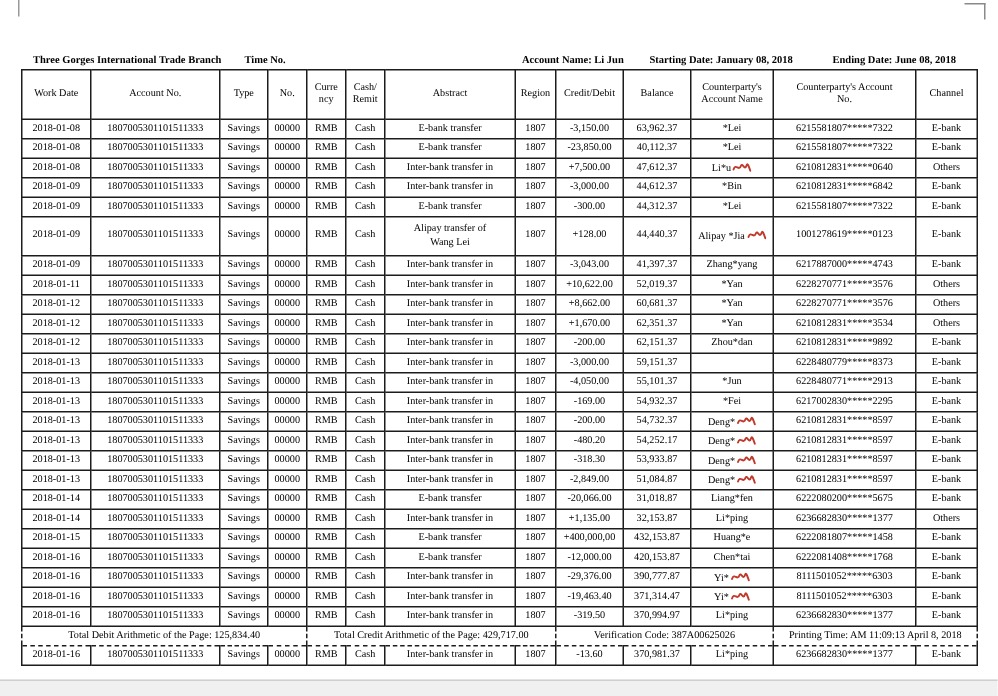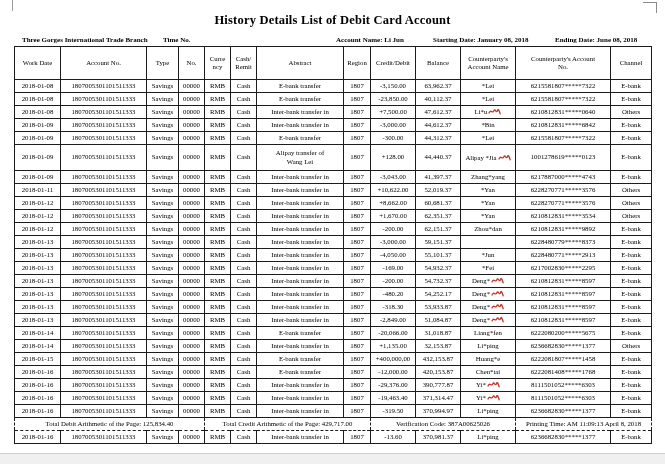--- a/index.html
+++ b/index.html
@@ -10,21 +10,21 @@
   }
   .page{position:absolute;inset:0;background:#fff;}
   .doc-title{
     position:absolute;top:13px;left:0;width:665px;text-align:center;
     font-weight:bold;font-size:12.5px;letter-spacing:.2px;
   }
   .info-line{position:absolute;top:36px;left:0;width:537px;height:10px;font-size:7px;font-weight:bold;}
   .info-line span{position:absolute;white-space:nowrap;}
   .info-branch{left:22px;}
   .info-card{left:163px;}
-  .info-account{left:336px;}
+  .info-account{left:348px;}
   .info-start{left:433px;}
   .info-end{left:555px;}
 
   table.statement{
     position:absolute;left:14px;top:46px;width:637px;
     border-collapse:collapse;table-layout:fixed;font-size:6.8px;
   }
   th,td{
     border:1px solid #1c1c1c;padding:0 1px;text-align:center;vertical-align:middle;
     white-space:pre-line;overflow:hidden;font-weight:normal;
@@ -40,21 +40,20 @@
   .corner-tr{position:absolute;right:8px;top:2px;height:10px;width:13px;border-right:1px solid #8a8a8a;border-top:1px solid #8a8a8a;}
   .bottom-strip{position:absolute;left:0;right:0;bottom:0;height:10px;background:#f0f0f0;border-top:1px solid #cfcfcf;}
 </style>
 </head>
 <body>
 
 <div class="page">
   <div class="corner-tl"></div>
   <div class="corner-tr"></div>
 
-  <div class="doc-title">History Details List of Debit Card Account</div>
 
   <div class="info-line">
     <span class="info-branch">Three Gorges International Trade Branch</span>
     <span class="info-card">Time No.</span>
     <span class="info-account">Account Name: Li Jun</span>
     <span class="info-start">Starting Date: January 08, 2018</span>
     <span class="info-end">Ending Date: June 08, 2018</span>
   </div>
 
   <table class="statement">

